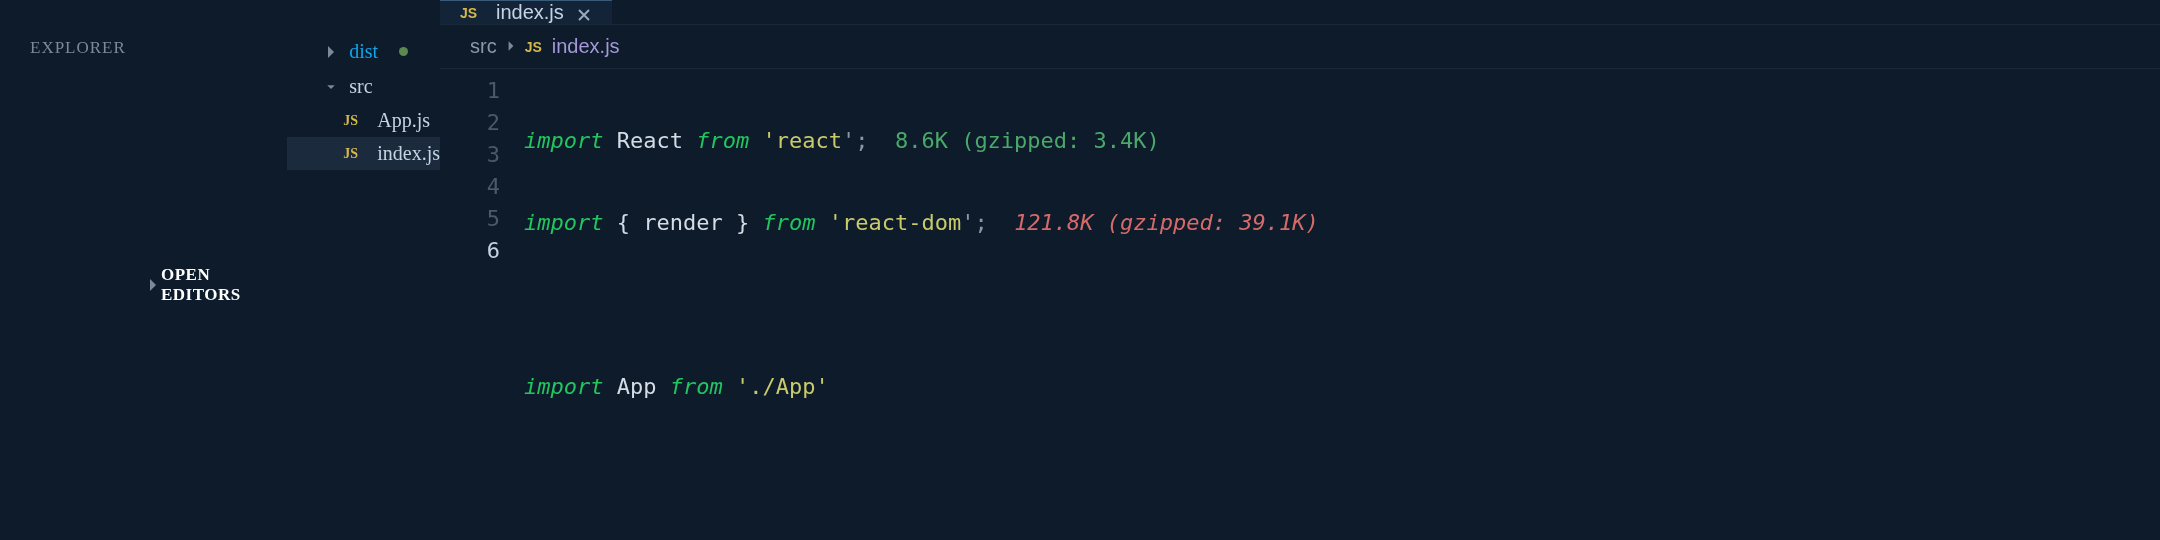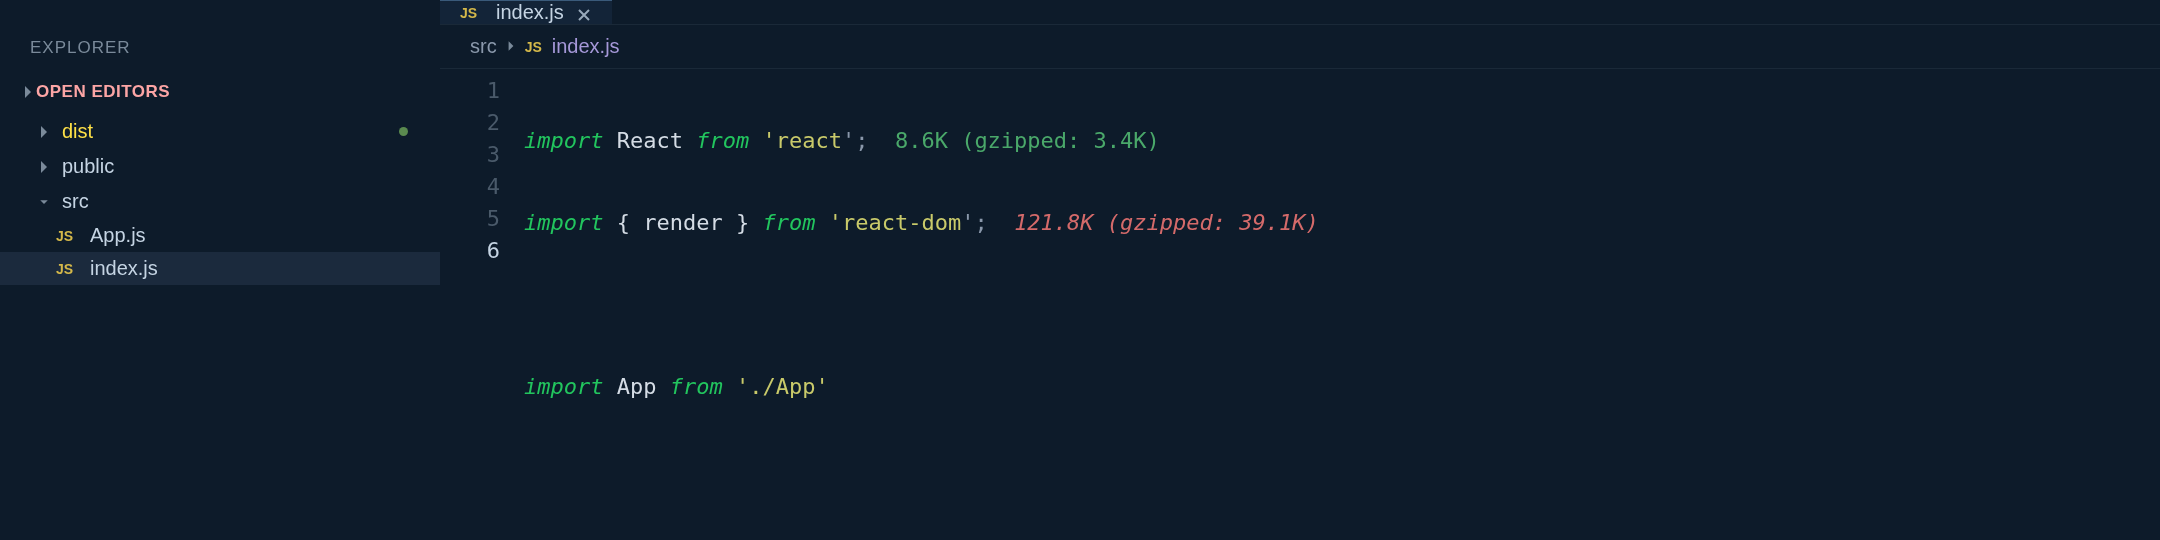--- a/index.html
+++ b/index.html
@@ -10,54 +10,55 @@
   font-size: 18px;
   width: 2160px;
   height: 540px;
   overflow: hidden;
   display: flex;
 }
 .sidebar {
   width: 440px;
   background: #0d1b2a;
   display: flex;
-  flex-direction: column;
+  flex-direction: row;
   padding-top: 30px;
+  font-family: Liberation Serif, serif;
 }
 .sidebar-title {
   color: #7a8a9a;
   font-size: 17px;
   letter-spacing: 1px;
   padding: 8px 0 16px 30px;
   font-weight: 500;
 }
 .section-header {
   display: flex;
   align-items: center;
   padding: 8px 0 8px 20px;
-  color: #fca5a5;
+  color: #ffffff;
   font-size: 17px;
   font-weight: 600;
   letter-spacing: 0.5px;
   cursor: pointer;
 }
 .tree { padding-top: 4px; }
 .tree-item {
   display: flex;
   align-items: center;
   gap: 10px;
   padding: 6px 0 6px 36px;
   font-size: 20px;
   cursor: pointer;
   position: relative;
 }
 .tree-item.selected { background: #1b2a3d; }
 .tree-child { padding-left: 56px; padding-top: 5px; padding-bottom: 5px; }
 .tree-label { color: #c5d4e3; }
-.tree-label.green { color: #fde047; }
+.tree-label.green { color: #0ea5e9; }
 .chevron { width: 16px; display: inline-flex; justify-content: center;}
 .chevron svg { width: 10px; height: 16px; fill: #7a8a9a; }
 .dot { width: 9px; height: 9px; border-radius: 50%; background: #5a8a4f; position: absolute; right: 32px; }
 .js-badge {
   color: #d4b84a;
   font-size: 14px;
   font-weight: 700;
   width: 24px;
 }
 .editor-area {
@@ -139,28 +140,20 @@
       <span class="chevron">
           <svg viewBox="0 0 10 16">
             <path d="M2 2 L8 8 L2 14 Z"></path>
           </svg>
         </span>
       <span class="tree-label green">dist</span>
       <span class="dot"></span>
     </div>
     <div class="tree-item">
       <span class="chevron">
-          <svg viewBox="0 0 10 16">
-            <path d="M2 2 L8 8 L2 14 Z"></path>
-          </svg>
-        </span>
-      <span class="tree-label">public</span>
-    </div>
-    <div class="tree-item">
-      <span class="chevron">
           <svg viewBox="0 0 16 10">
             <path d="M2 2 L8 8 L14 2 Z"></path>
           </svg>
         </span>
       <span class="tree-label">src</span>
     </div>
     <div class="tree-item tree-child">
       <span class="js-badge">JS</span>
       <span class="tree-label">App.js</span>
     </div>

